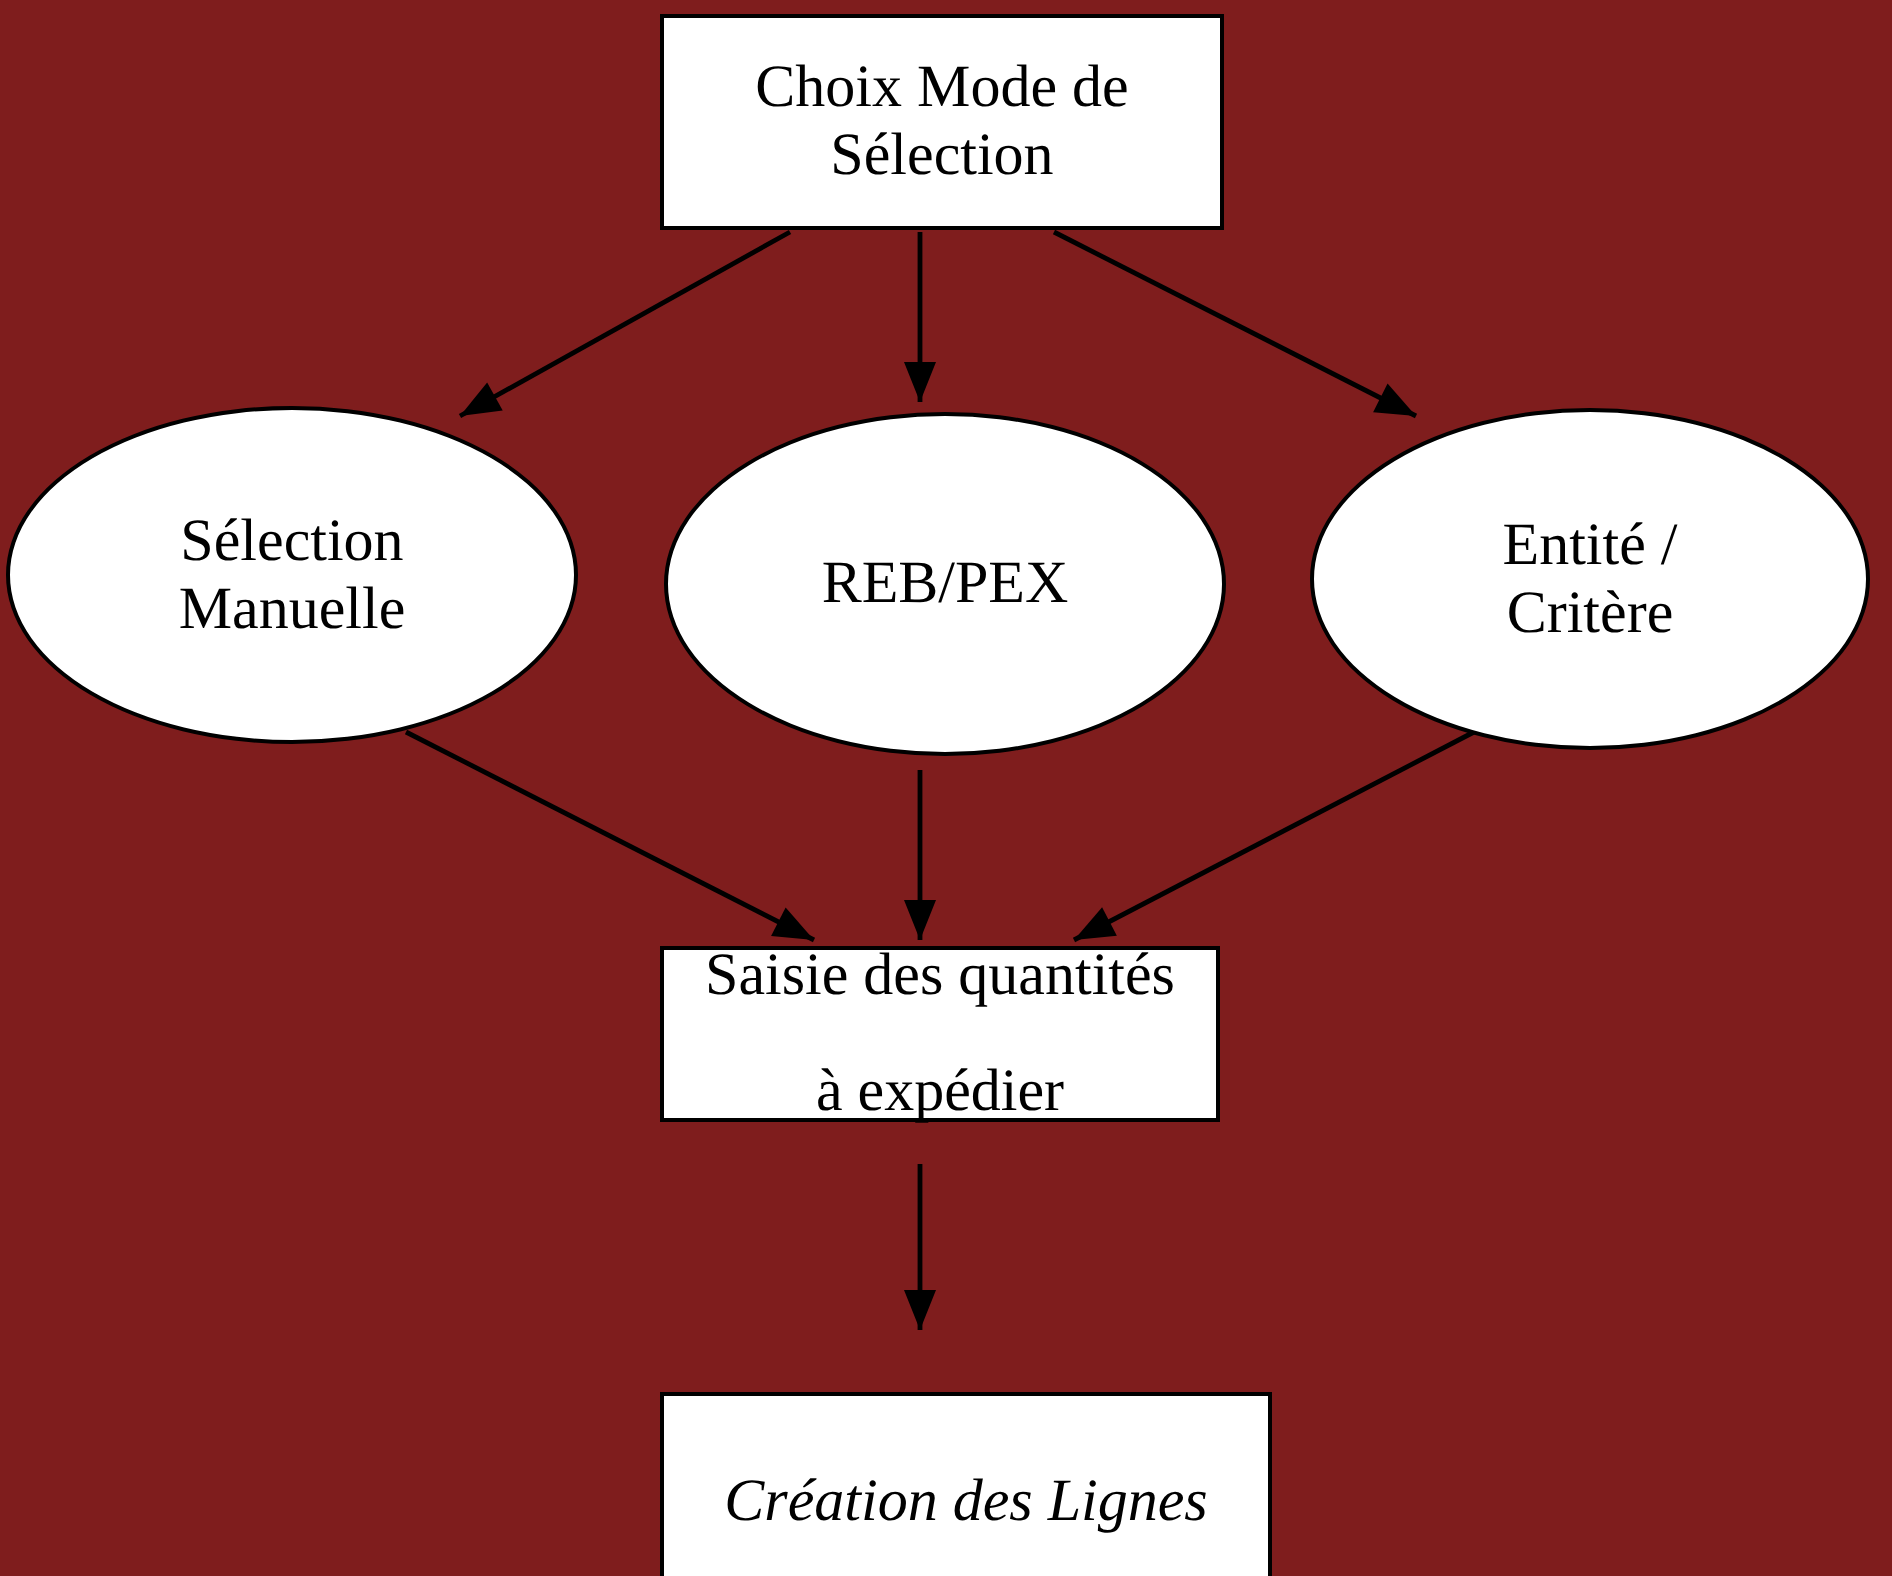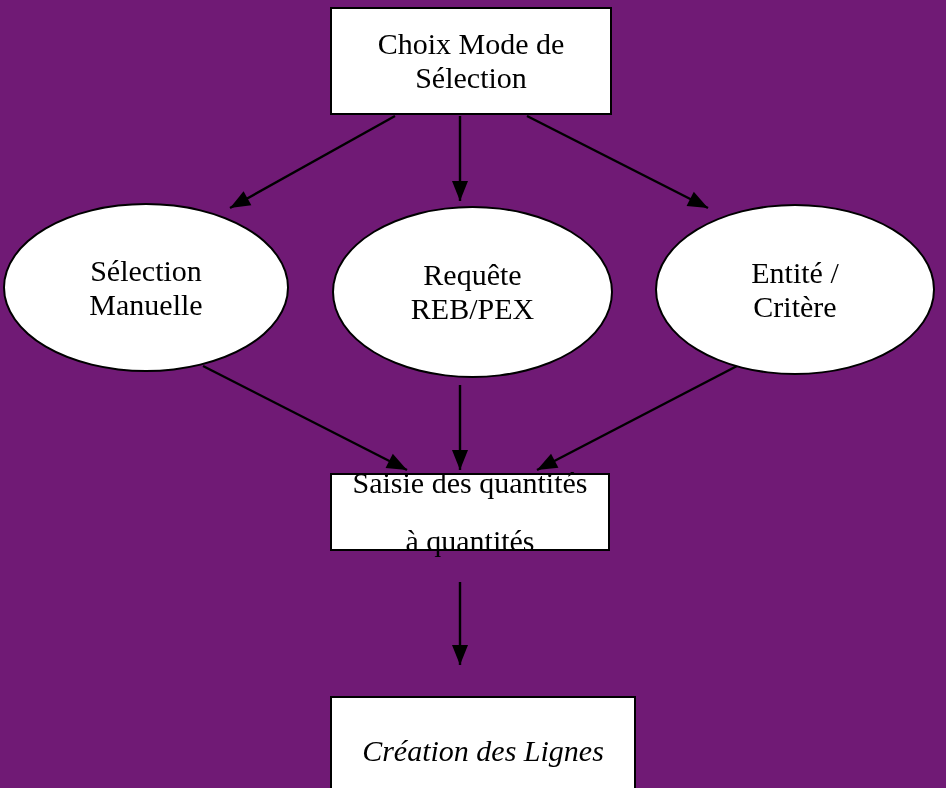--- a/index.html
+++ b/index.html
@@ -4,21 +4,21 @@
 <style>
   html, body {
     margin: 0;
     padding: 0;
     background: #ffffff;
   }
   .canvas {
     position: relative;
     width: 946px;
     height: 788px;
-    background: #701a75;
+    background: #7f1d1d;
     font-family: "Liberation Serif", "DejaVu Serif", serif;
     color: #000000;
     overflow: hidden;
   }
   .arrows {
     position: absolute;
     left: 0;
     top: 0;
     width: 946px;
     height: 788px;
@@ -46,21 +46,21 @@
     border: 2.5px solid #000000;
   }
   .ellipse {
     border: 2.5px solid #000000;
     border-radius: 50%;
   }
   #node-choix    { left: 330px; top: 7px;   width: 282px; height: 108px; }
   #node-manuelle { left: 3px;   top: 203px; width: 286px; height: 169px; }
   #node-requete  { left: 332px; top: 206px; width: 281px; height: 172px; }
   #node-critere  { left: 655px; top: 204px; width: 280px; height: 171px; }
-  #node-saisie   { left: 330px; top: 473px; width: 280px; height: 78px; gap: 24px; }
+  #node-saisie   { left: 330px; top: 473px; width: 280px; height: 88px; gap: 24px; }
   #node-creation { left: 330px; top: 696px; width: 306px; height: 109px; font-style: italic; }
   .ln { display: block; }
 </style>
 </head>
 <body>
 
 <div class="canvas">
 
   <svg class="arrows" width="946" height="788" viewBox="0 0 946 788" xmlns="http://www.w3.org/2000/svg">
     <defs>
@@ -81,31 +81,30 @@
     <span class="ln">Choix Mode de</span>
     <span class="ln">Sélection</span>
   </div>
 
   <div class="node ellipse" id="node-manuelle">
     <span class="ln">Sélection</span>
     <span class="ln">Manuelle</span>
   </div>
 
   <div class="node ellipse" id="node-requete">
-    <span class="ln">Requête</span>
     <span class="ln">REB/PEX</span>
   </div>
 
   <div class="node ellipse" id="node-critere">
     <span class="ln">Entité /</span>
     <span class="ln">Critère</span>
   </div>
 
   <div class="node rect" id="node-saisie">
     <span class="ln">Saisie des quantités</span>
-    <span class="ln">à quantités</span>
+    <span class="ln">à expédier</span>
   </div>
 
   <div class="node rect" id="node-creation">
     <span class="ln">Création des Lignes</span>
   </div>
 
 </div>
 
 </body></html>

